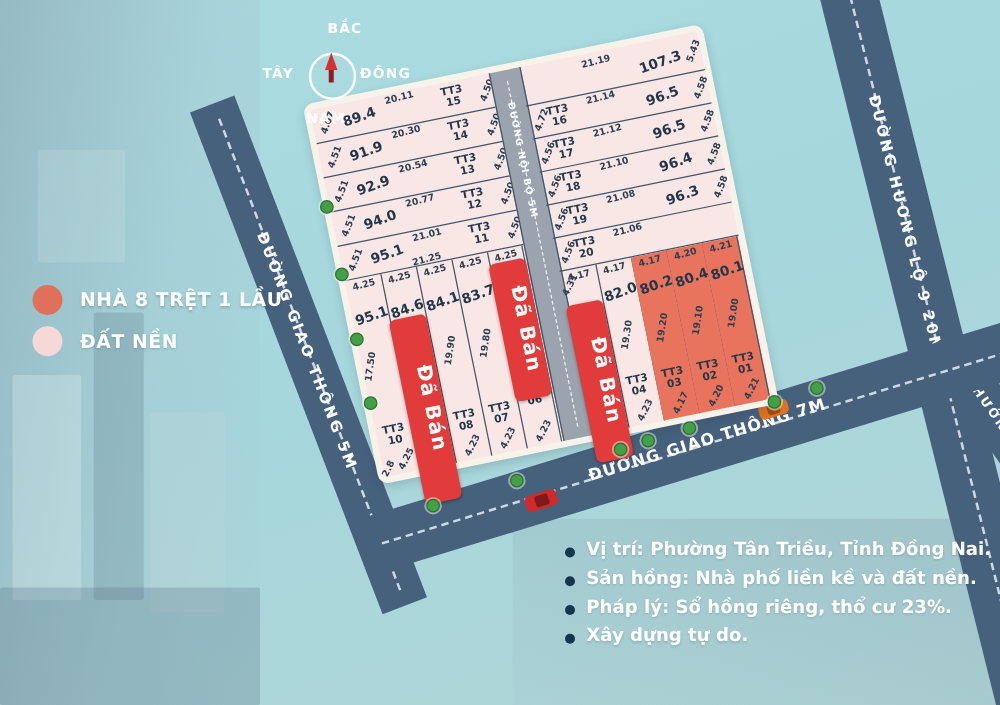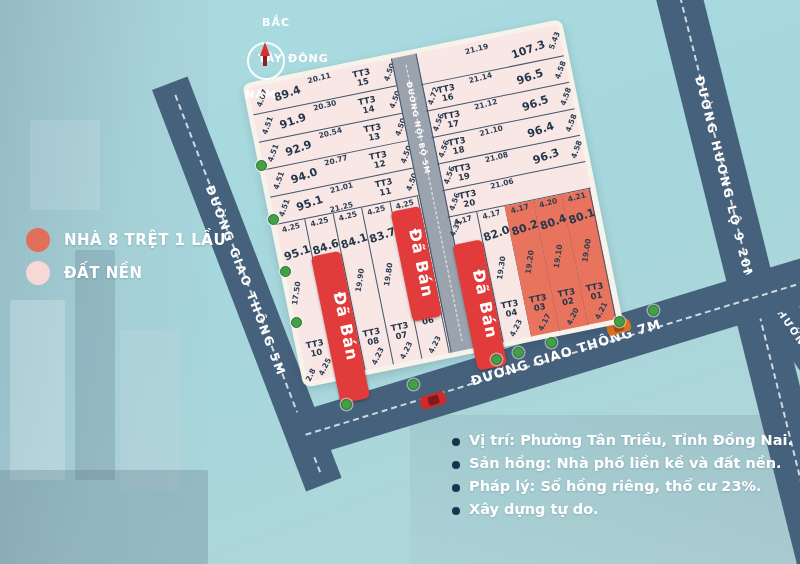--- a/index.html
+++ b/index.html
@@ -278,21 +278,21 @@
           <div class="dim" style="left: 2px; top: 56px; transform: rotate(-70deg);">19.00</div>
           <div class="pid" style="left: 0px; top: 93px; width: 28.9px; text-align: center;">TT3
 01</div>
           <div class="dim" style="left: 7px; top: 118px; transform: rotate(-52deg);">4.21</div>
         </div>
       </div>
   </div>
 
   <div class="abs" id="compass">
     <div class="pt" style="left:38px;top:0px;margin-left:16px;">BẮC</div>
-    <div class="pt" style="left:2px;top:36px;margin-left:48px;">TÂY</div>
+    <div class="pt" style="left:2px;top:36px;">TÂY</div>
     <div class="pt" style="left:80px;top:36px;">ĐÔNG</div>
     <div class="pt" style="left:37px;top:72px;">NAM</div>
     <div class="ring"></div>
     <div class="needle"></div>
     <div class="needle-tail"></div>
   </div>
 
   <div class="abs" id="legend">
     <div class="legend-row">
       <div class="legend-swatch" style="background: rgb(224, 112, 90);"></div>

